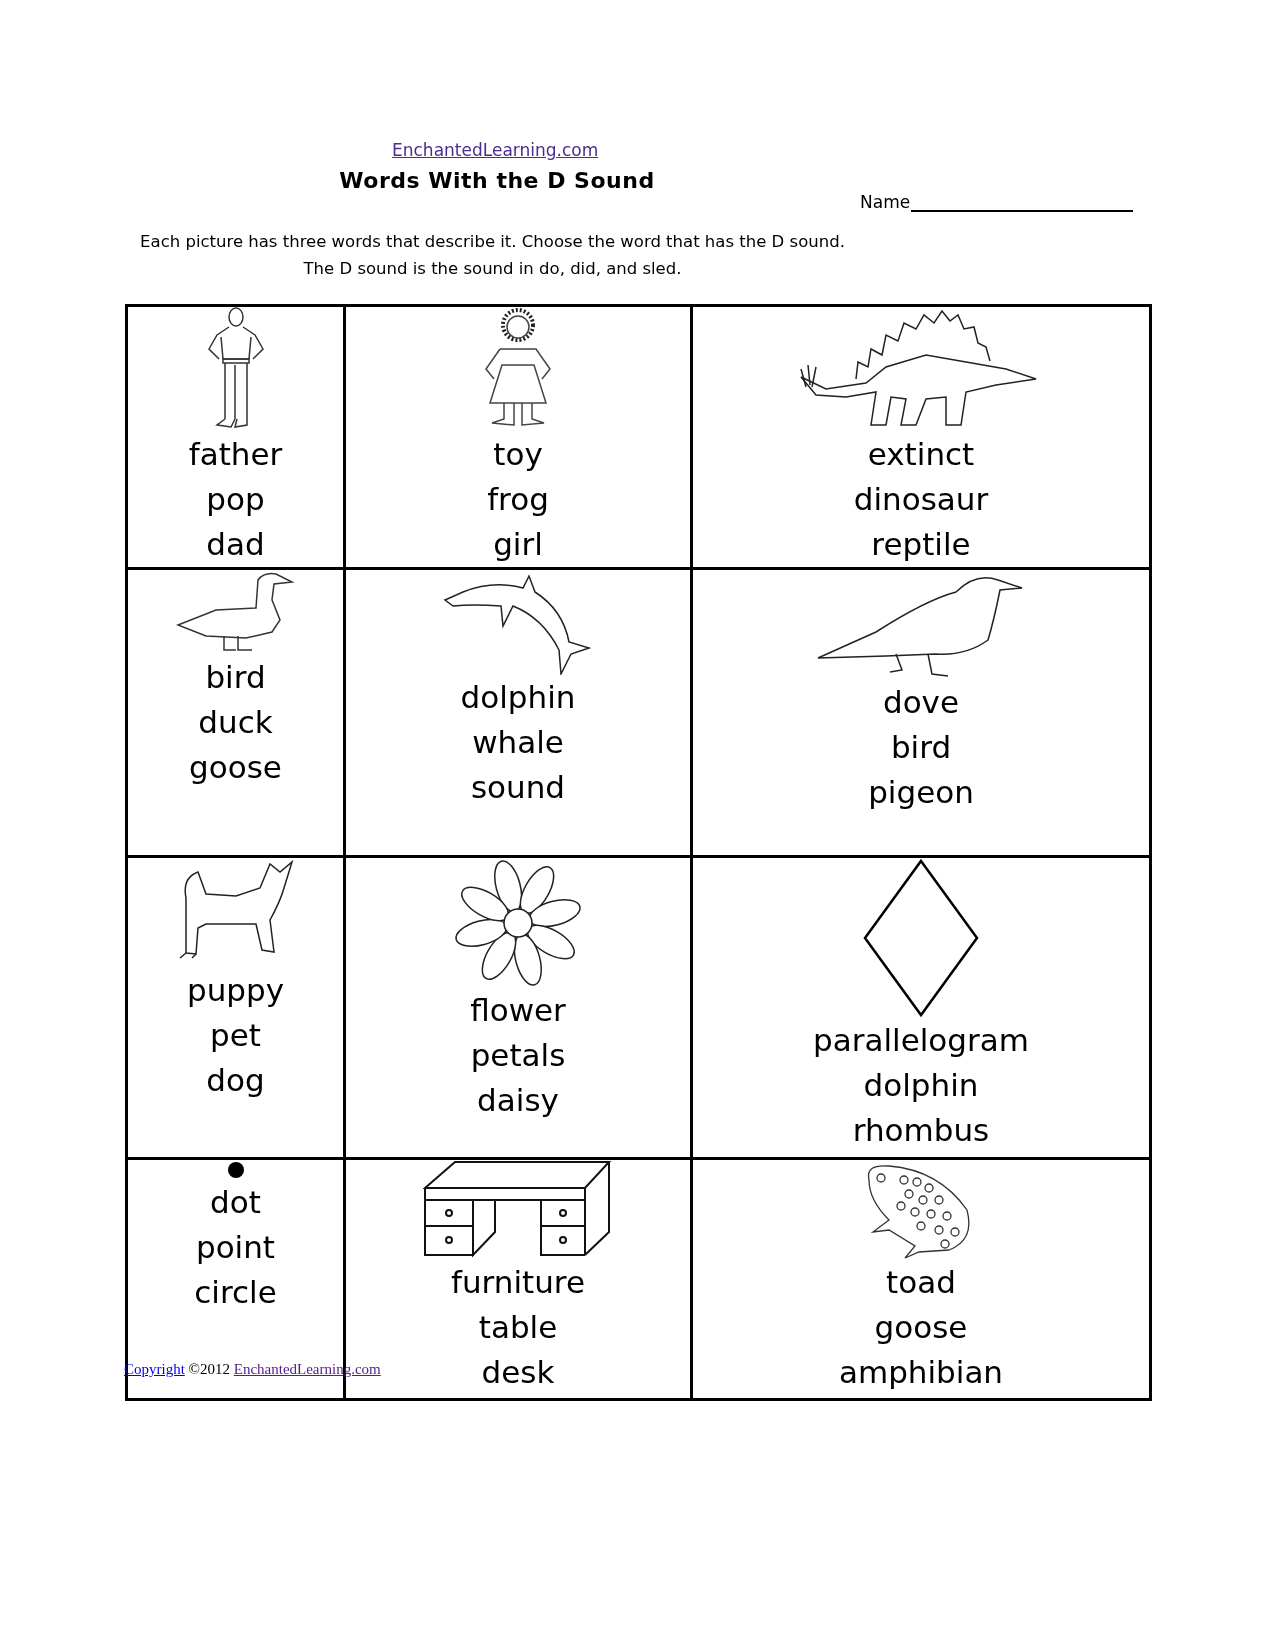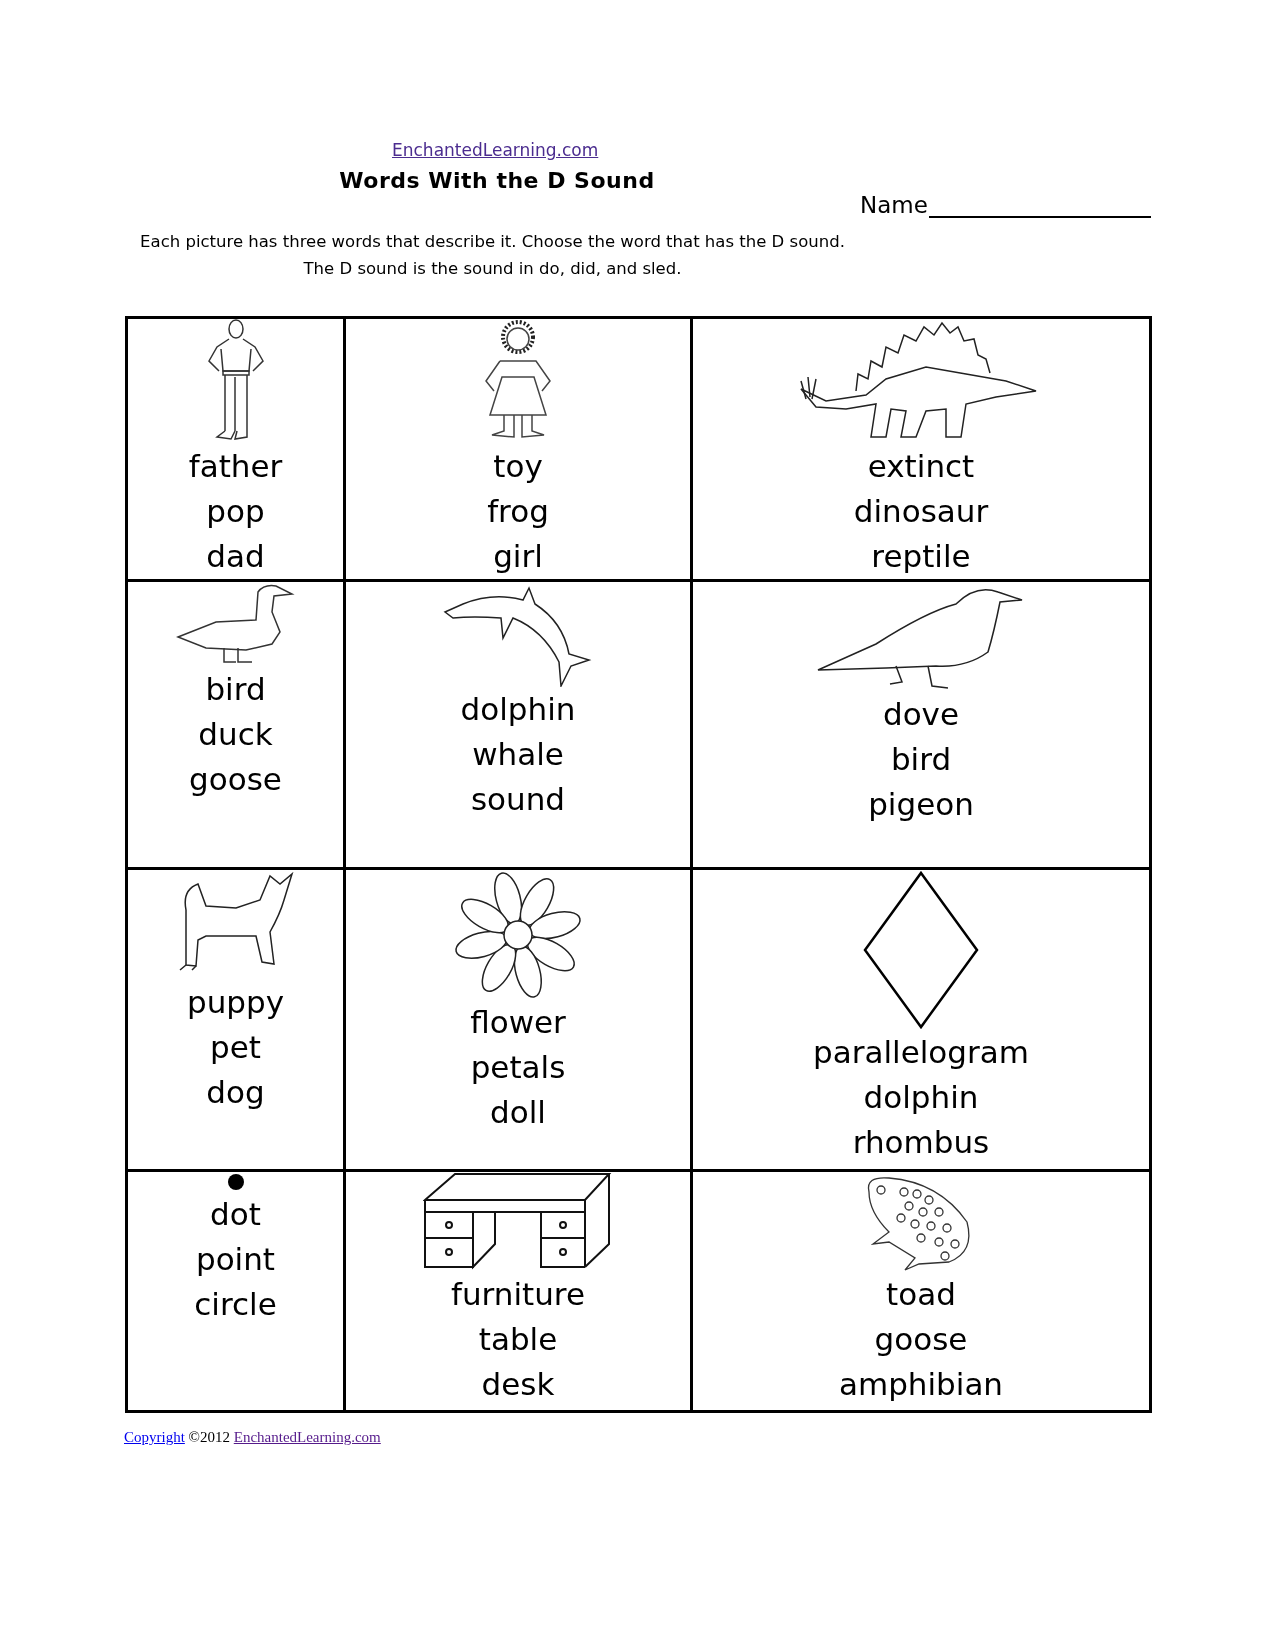--- a/index.html
+++ b/index.html
@@ -1,27 +1,27 @@
 <!DOCTYPE html>
 <html><head>
 <meta charset="utf-8">
 <style>
   html, body { margin:0; padding:0; background:#fff; }
   body { width:1275px; height:1649px; position:relative; overflow:hidden; font-family:"DejaVu Sans", sans-serif; color:#000; }
   .site-link { position:absolute; left:392px; top:140px; font-size:17px; color:#4b2c8f; text-decoration:underline; font-family:"DejaVu Sans", sans-serif; }
   .title { position:absolute; left:272px; top:168px; width:450px; text-align:center; font-size:22px; font-weight:bold; font-family:"DejaVu Sans", sans-serif; letter-spacing:0.5px; }
-  .name-field { position:absolute; left:860px; top:192px; font-size:23px; display:flex; align-items:flex-end; }
+  .name-field { position:absolute; left:860px; top:192px; font-size:17px; display:flex; align-items:flex-end; }
   .name-line { display:inline-block; width:222px; border-bottom:2px solid #000; margin-left:1px; height:18px; }
   .instructions { position:absolute; left:140px; top:228px; width:705px; text-align:center; font-size:16.5px; line-height:27px; }
-  table.grid { position:absolute; left:125px; top:316px; border-collapse:collapse; table-layout:fixed; }
+  table.grid { position:absolute; left:125px; top:304px; border-collapse:collapse; table-layout:fixed; }
   table.grid td { border:3px solid #000; text-align:center; vertical-align:top; padding:0; }
   .cell { display:flex; flex-direction:column; align-items:center; justify-content:center; height:100%; }
   .pic { display:flex; align-items:center; justify-content:center; }
   .word { font-size:31px; line-height:45px; font-family:"DejaVu Sans", sans-serif; }
-  .copyright { position:absolute; left:124px; top:1429px; font-family:"Liberation Serif", serif; font-size:15px; }
+  .copyright { position:absolute; left:124px; top:1361px; font-family:"Liberation Serif", serif; font-size:15px; }
   .copyright a { color:#0000ee; text-decoration:underline; }
   .copyright a.visited { color:#551a8b; }
 </style>
 </head>
 <body>
 
 <a class="site-link">EnchantedLearning.com</a>
 <div class="title">Words With the D Sound</div>
 <div class="name-field">
   <span>Name</span>
@@ -150,21 +150,21 @@
                   <ellipse cx="0" cy="-38" rx="12" ry="26" transform="rotate(165)"></ellipse>
                   <ellipse cx="0" cy="-38" rx="12" ry="26" transform="rotate(210)"></ellipse>
                   <ellipse cx="0" cy="-38" rx="12" ry="26" transform="rotate(255)"></ellipse>
                   <ellipse cx="0" cy="-38" rx="12" ry="26" transform="rotate(300)"></ellipse>
                 </g>
           <circle cx="0" cy="0" r="14"></circle>
         </svg>
             </div>
       <div class="word">flower</div>
       <div class="word">petals</div>
-      <div class="word">doll</div>
+      <div class="word">daisy</div>
     </div>
         </td>
     <td>
           <div class="cell">
       <div class="pic">
         <svg width="120" height="160" viewBox="0 0 120 160" fill="none" stroke="#000" stroke-width="2.5">
           <path d="M60 3 L116 80 L60 157 L4 80 Z"></path>
         </svg>
             </div>
       <div class="word">parallelogram</div>

